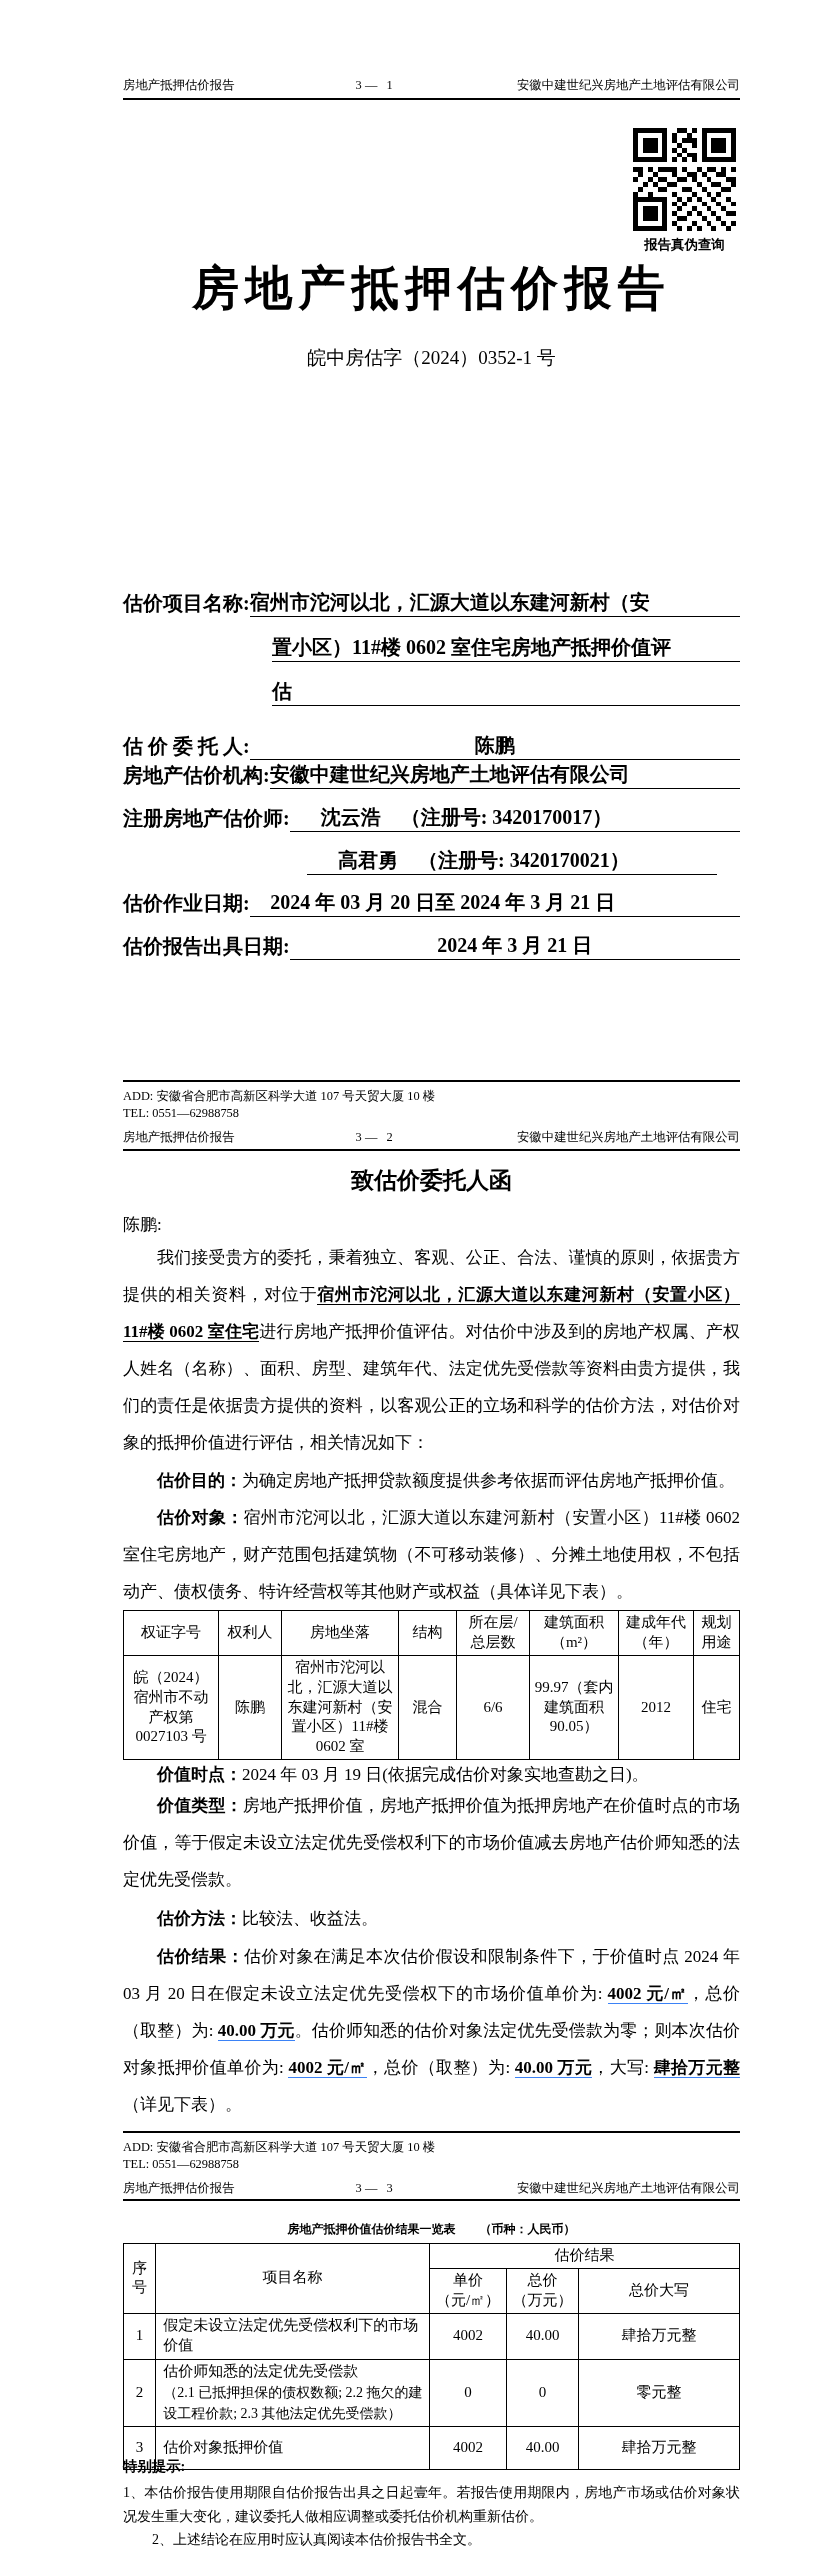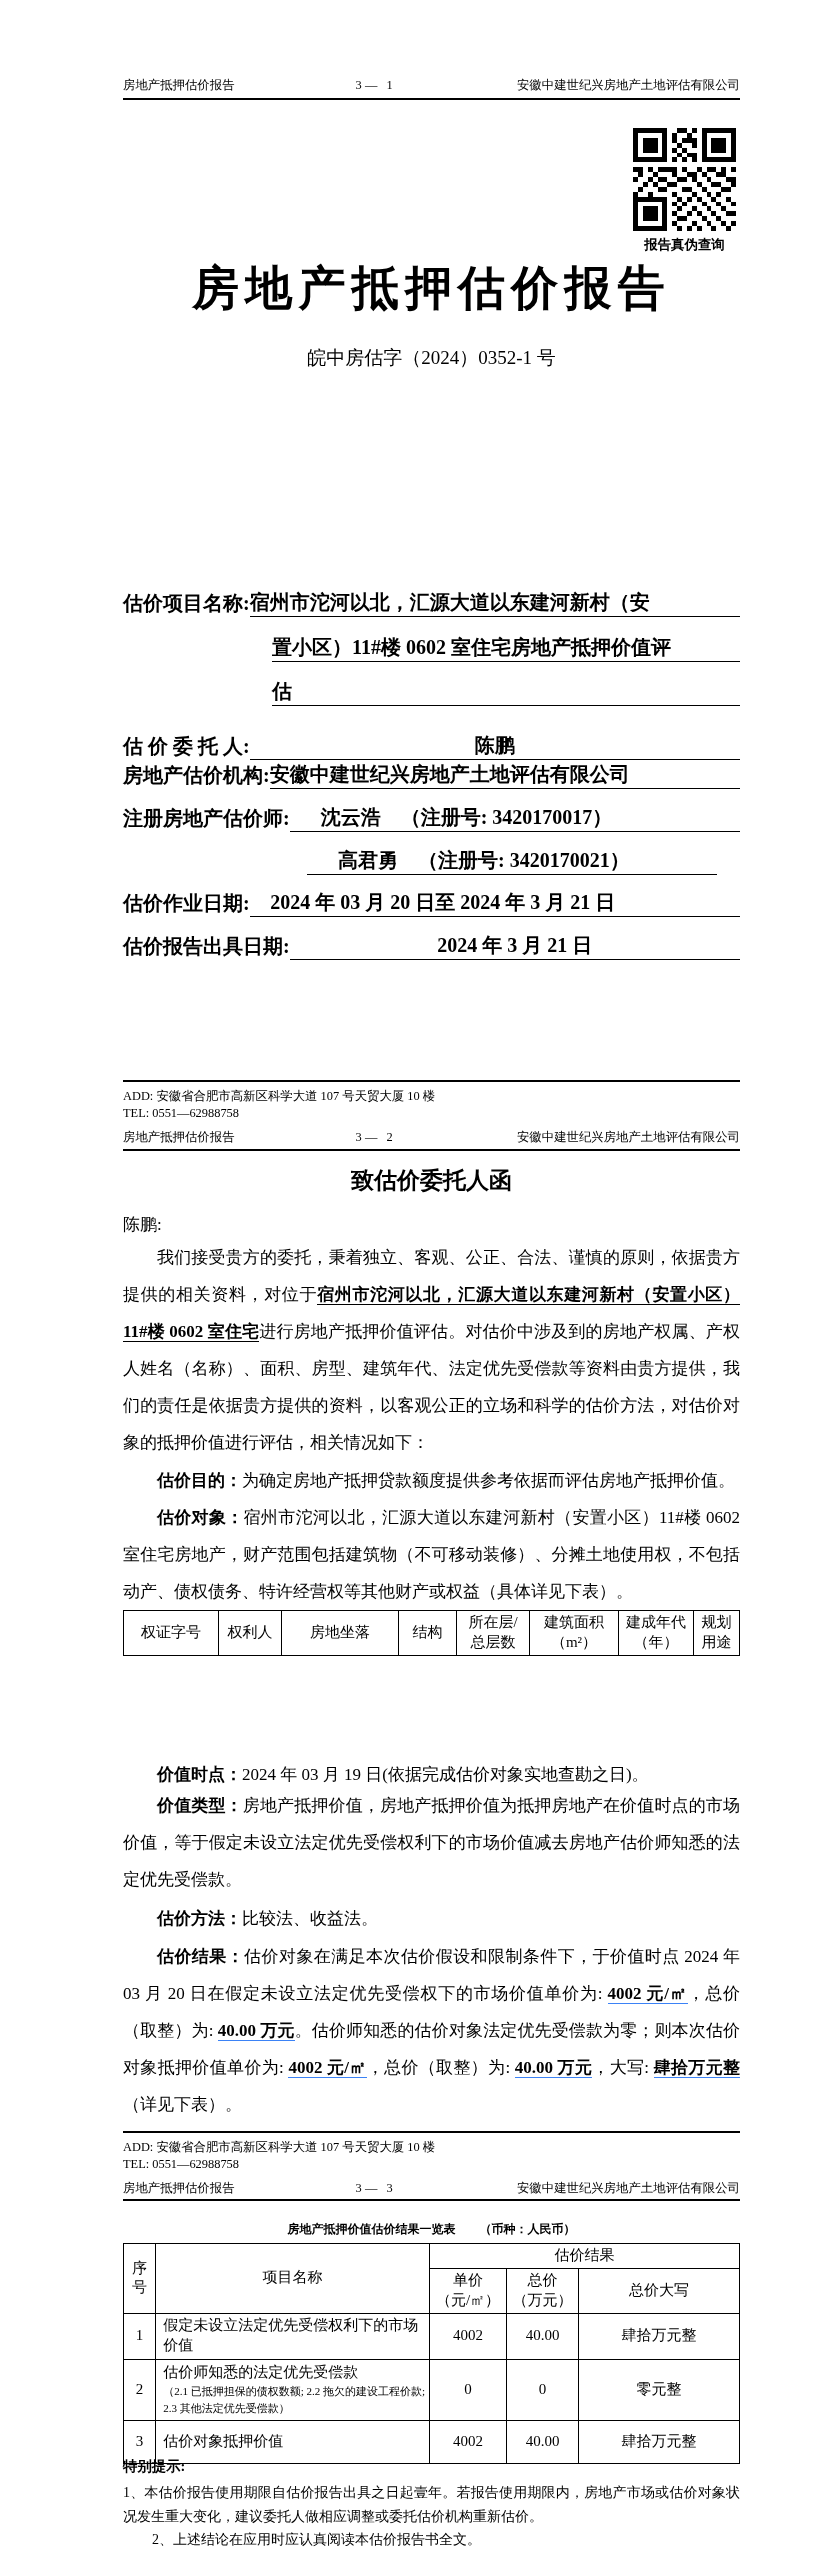--- a/index.html
+++ b/index.html
@@ -34,21 +34,21 @@
   .buline{font-weight:bold;border-bottom:1px solid #000;}
   .uval{font-weight:bold;border-bottom:1px solid #3b82f6;}
   
   table{border-collapse:collapse;table-layout:fixed;}
   .t1,.t2{font-size:15px;}
   .t1 th,.t1 td,.t2 th,.t2 td{border:1px solid #000;text-align:center;vertical-align:middle;
       padding:2.1px 3.1px;line-height:1.32;font-weight:normal;}
   .t1 th{white-space:pre-line;}
   .t2 .preline{white-space:pre-line;}
   .t2 td.left{text-align:left;padding-left:7.2px;}
-  .t2 .cellnote{display:block;font-size:11px;line-height:1.5;}
+  .t2 .cellnote{display:block;font-size:14px;line-height:1.5;}
   .t2title{left:123px;top:2217px;width:617px;text-align:center;font-size:12px;font-weight:bold;line-height:25px;}
   
   .notes-title{left:123px;top:2456px;width:617px;font-size:14.4px;font-weight:bold;line-height:20.6px;}
   .note-par{left:123px;width:617px;font-size:14px;line-height:24px;text-align:justify;}
   .note-par .fl{text-indent:29px;display:block;}
 </style>
 </head>
 <body>
 
 <div class="doc">
@@ -248,20 +248,30 @@
       <th>房地坐落</th>
       <th>结构</th>
       <th>所在层/
 总层数</th>
       <th>建筑面积
 （m²）</th>
       <th>建成年代
 （年）</th>
       <th>规划用途</th>
     </tr>
+    <tr style="height:95px;">
+      <td>皖（2024）宿州市不动产权第 0027103 号</td>
+      <td>陈鹏</td>
+      <td>宿州市沱河以北，汇源大道以东建河新村（安置小区）11#楼 0602 室</td>
+      <td>混合</td>
+      <td>6/6</td>
+      <td>99.97（套内建筑面积 90.05）</td>
+      <td>2012</td>
+      <td>住宅</td>
+    </tr>
   </tbody>
     </table>
 
   <div class="abs body-par indent" style="top:1756px;"><span class="blab">价值时点：</span><span>2024 年 03 月 19 日(依据完成估价对象实地查勘之日)。</span></div>
 
   <div class="abs body-par indent" style="top:1787px;"><span class="blab">价值类型：</span><span>房地产抵押价值，房地产抵押价值为抵押房地产在价值时点的市场价值，等于假定未设立法定优先受偿权利下的市场价值减去房地产估价师知悉的法定优先受偿款。</span></div>
 
   <div class="abs body-par indent" style="top:1900px;"><span class="blab">估价方法：</span><span>比较法、收益法。</span></div>
 
   <div class="abs body-par indent" style="top:1938px;"><span class="blab">估价结果：</span><span>估价对象在满足本次估价假设和限制条件下，于价值时点 2024 年 03 月 20 日在假定未设立法定优先受偿权下的市场价值单价为: </span><span class="uval">4002 元/㎡</span><span>，总价（取整）为: </span><span class="uval">40.00 万元</span><span>。估价师知悉的估价对象法定优先受偿款为零；则本次估价对象抵押价值单价为: </span><span class="uval">4002 元/㎡</span><span>，总价（取整）为: </span><span class="uval">40.00 万元</span><span>，大写: </span><span class="uval">肆拾万元整</span><span>（详见下表）。</span></div>

